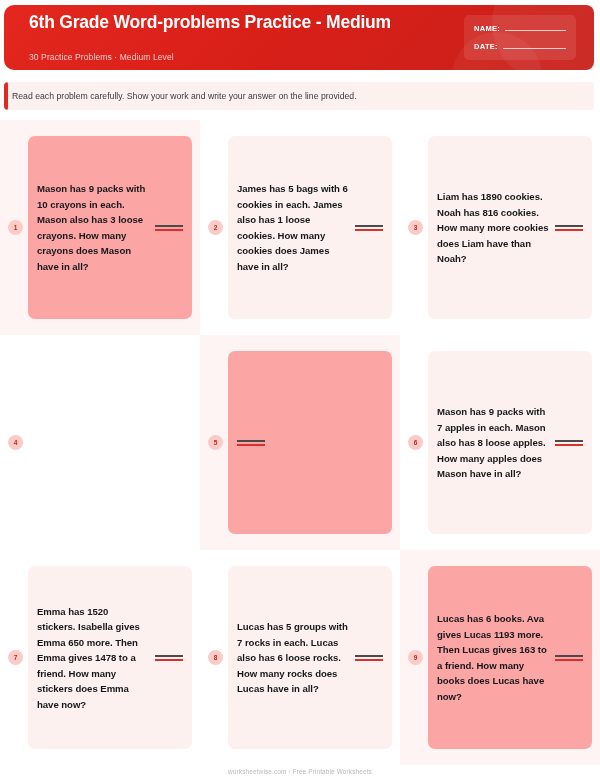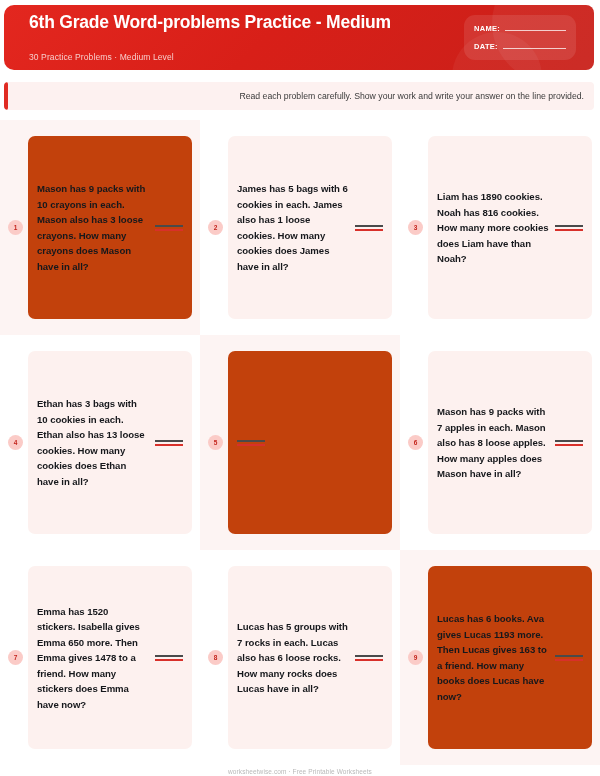--- a/index.html
+++ b/index.html
@@ -66,21 +66,21 @@
     font-weight: normal;
     letter-spacing: 0.1px;
     margin: 0;
   }
   .namebox {
     position: relative;
     z-index: 2;
     margin-right: 18px;
     width: 112px;
     padding: 9px 10px;
-    border-radius: 11px;
+    border-radius: 5px;
     background: rgba(255,255,255,0.10);
   }
   .namerow {
     display: flex;
     align-items: flex-end;
     margin-bottom: 9px;
   }
   .namerow:last-child { margin-bottom: 0; justify-content: flex-end; }
   .namelabel {
     color: #ffffff;
@@ -96,23 +96,22 @@
     background: rgba(255,255,255,0.75);
     margin-bottom: 2px;
   }
 
   
   .instructions {
     position: relative;
     margin: 12px 6px 0 4px;
     background: #fdf1f0;
     border-radius: 4px;
-    padding: 9px 10px 9px 14px;
+    padding: 9px 10px 9px 8px;
     overflow: hidden;
-    text-align: right;
   }
   .instructions-accent {
     position: absolute;
     left: 0; top: 0; bottom: 0;
     width: 4px;
     background: #e02b22;
     border-radius: 3px;
   }
   .instructions-text {
     font-size: 8.7px;
@@ -147,21 +146,21 @@
     display: flex;
     align-items: center;
     justify-content: center;
     margin-right: 5px;
     z-index: 3;
   }
   .qbox {
     flex: 1 1 auto;
     align-self: stretch;
     margin: 10px 0;
-    background: #c2410c;
+    background: #fca5a5;
     border-radius: 7px;
     padding: 10px 9px;
     display: flex;
     align-items: center;
     gap: 6px;
   }
   .cell.plain .qbox { background: #fdf1ef; }
   .qtext {
     flex: 1 1 auto;
     font-size: 9.6px;
@@ -255,27 +254,20 @@
         <div class="qtext">Liam has 1890 cookies. Noah has 816 cookies. How many more cookies does Liam have than Noah?</div>
         <div class="answer-line">
           <div class="l1"></div>
           <div class="l2"></div>
         </div>
       </div>
     </div>
 
     <div class="cell plain a-center">
       <div class="badge">4</div>
-      <div class="qbox">
-        <div class="qtext">Ethan has 3 bags with 10 cookies in each. Ethan also has 13 loose cookies. How many cookies does Ethan have in all?</div>
-        <div class="answer-line">
-          <div class="l1"></div>
-          <div class="l2"></div>
-        </div>
-      </div>
     </div>
 
     <div class="cell tint a-center">
       <div class="badge">5</div>
       <div class="qbox">
         <div class="answer-line">
           <div class="l1"></div>
           <div class="l2"></div>
         </div>
       </div>

